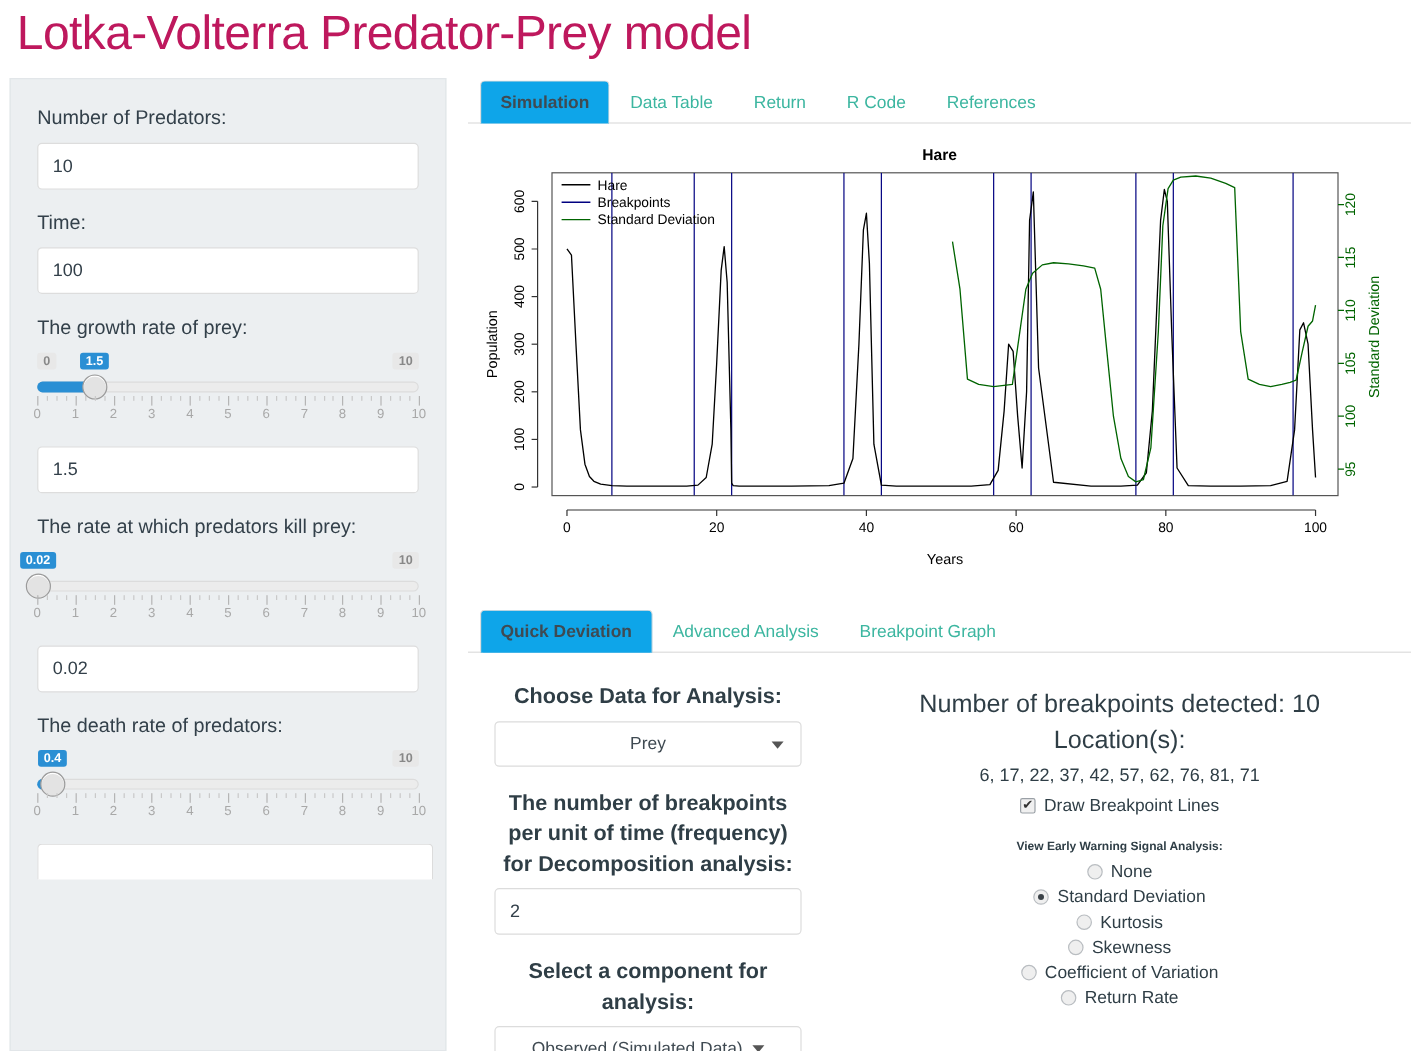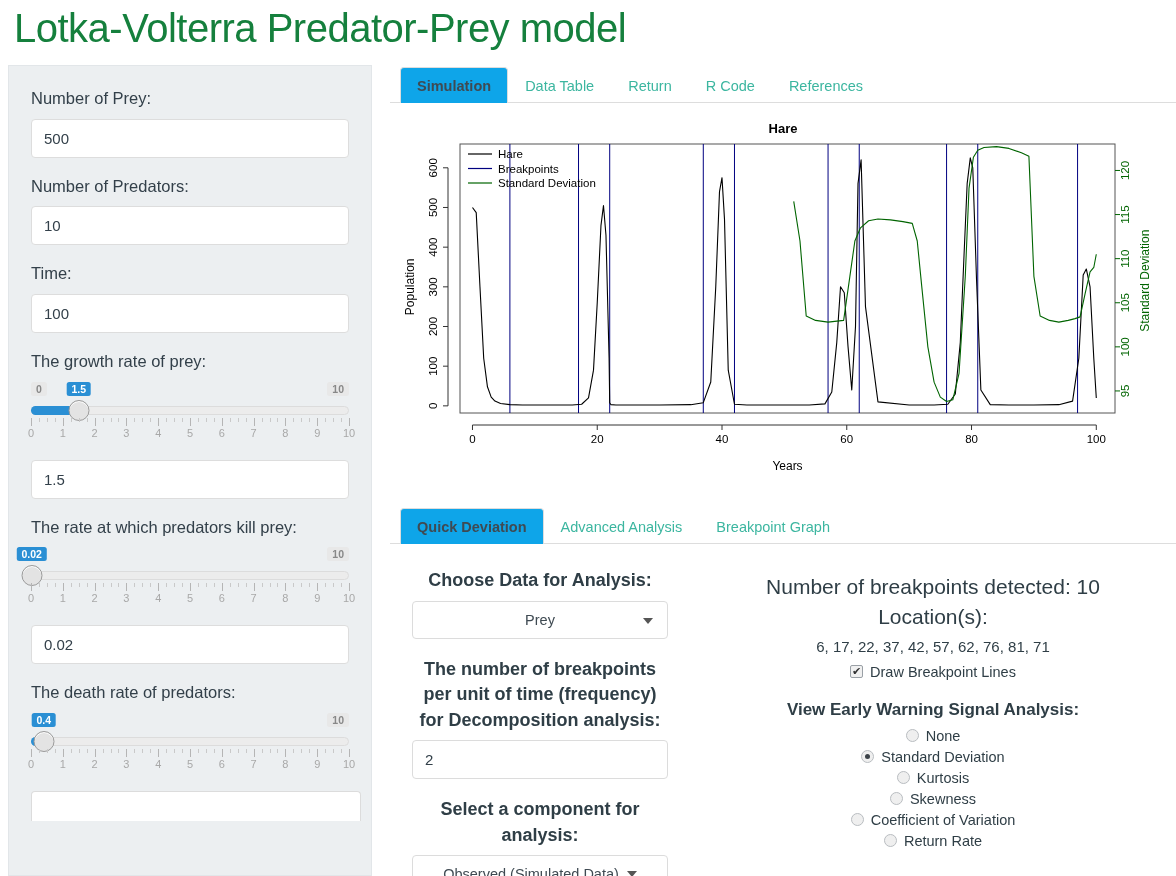--- a/index.html
+++ b/index.html
@@ -10,21 +10,21 @@
     font-family: "Liberation Sans", sans-serif;
     color: #2f3e46;
     overflow: hidden;
   }
   #app { position: relative; width: 1176px; height: 876px; }
 
   
   .page-title {
     position: absolute; left: 14px; top: 6px;
     font-size: 40px; font-weight: 400; letter-spacing: -0.5px;
-    color: #15803d; white-space: nowrap;
+    color: #be185d; white-space: nowrap;
   }
 
   
   .sidebar {
     position: absolute; left: 8px; top: 65px;
     width: 364px; height: 811px;
     background: #eceff1;
     border: 1px solid #e2e6e9;
     padding: 22px 22px 0 22px;
     overflow: hidden;
@@ -169,21 +169,21 @@
     display: flex; align-items: center; justify-content: center;
     gap: 7px; margin-top: 9px; font-size: 14.5px; color: #2f3e46;
   }
   .cbox {
     width: 13px; height: 13px; border: 1px solid #9aa0a6;
     background: #f0f0f0; border-radius: 2px;
     display: inline-flex; align-items: center; justify-content: center;
     font-size: 11px; color: #333; line-height: 1;
   }
   .ews-title {
-    font-size: 17px; font-weight: bold; color: #2f3e46;
+    font-size: 10px; font-weight: bold; color: #2f3e46;
     margin-top: 20px; margin-bottom: 8px;
   }
   .radio-row {
     display: flex; align-items: center; justify-content: center;
     gap: 7px; margin: 5px 0; font-size: 14.5px; color: #2f3e46;
   }
   .rdot {
     width: 13px; height: 13px; border-radius: 50%;
     border: 1px solid #b9bdc1; background: #efefef;
     display: inline-flex; align-items: center; justify-content: center;
@@ -201,24 +201,20 @@
 </style>
 </head>
 <body>
 
 <div id="app">
 
   <div class="page-title">Lotka-Volterra Predator-Prey model</div>
 
   <div class="sidebar">
 
-    <div class="blk">
-      <div class="field-label">Number of Prey:</div>
-      <div class="text-input">500</div>
-    </div>
 
     <div class="blk">
       <div class="field-label">Number of Predators:</div>
       <div class="text-input">10</div>
     </div>
 
     <div class="blk">
       <div class="field-label">Time:</div>
       <div class="text-input">100</div>
     </div>

